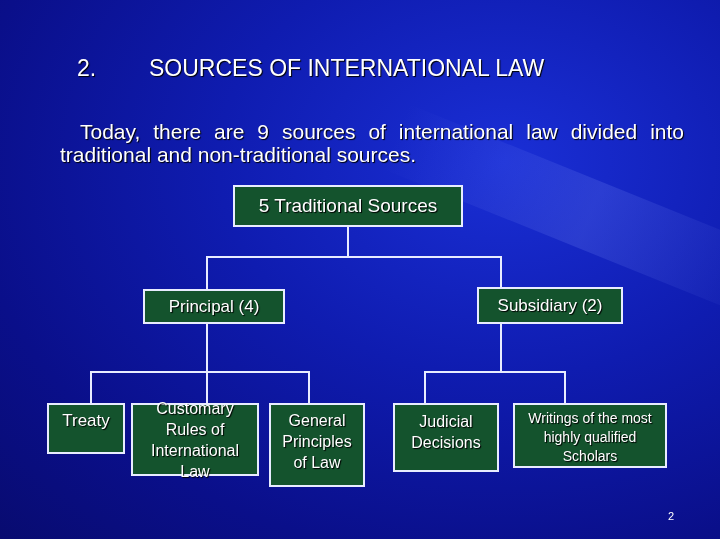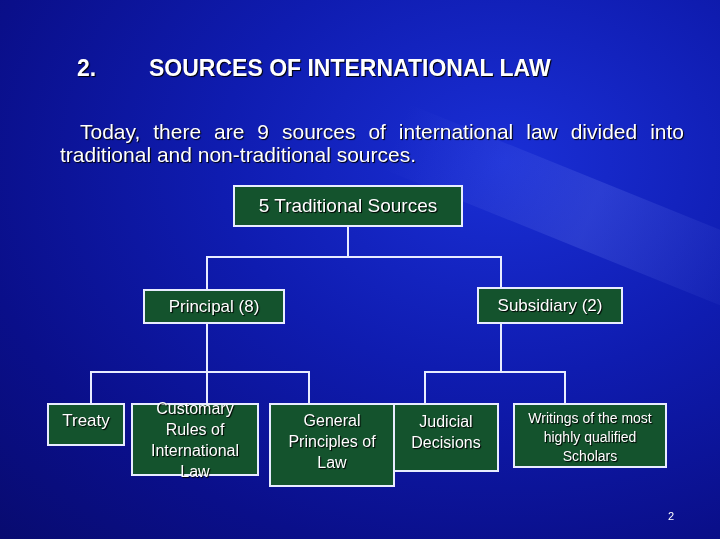--- a/index.html
+++ b/index.html
@@ -2,21 +2,21 @@
 <html><head>
 <meta charset="utf-8">
 <style>
   html,body{margin:0;padding:0;}
   body{width:720px;height:539px;overflow:hidden;position:relative;
     background: radial-gradient(ellipse at 70% 30%, #1a2fd6 0%, #0f1cb0 40%, #0a0f8a 75%, #080b70 100%);
     font-family:"Liberation Sans", sans-serif;color:#fff;}
   .streak{position:absolute;left:380px;top:180px;width:420px;height:70px;
     background:linear-gradient(90deg, rgba(120,140,255,0) 0%, rgba(140,160,255,0.18) 50%, rgba(120,140,255,0) 100%);
     transform:rotate(22deg);pointer-events:none;}
-  .title{position:absolute;left:77px;top:55px;font-size:23px;font-weight:bold;letter-spacing:0px;text-shadow:1px 1px 1px #000;}
+  .title{position:absolute;left:77px;top:55px;font-size:23px;font-weight:normal;letter-spacing:0px;text-shadow:1px 1px 1px #000;}
   .title .num{display:inline-block;width:72px;}
   .para{position:absolute;left:60px;top:120px;width:624px;font-size:21px;line-height:23px;text-align:justify;text-indent:20px;text-shadow:1px 1px 1px #000;}
   .box{position:absolute;border:2px solid #e8ecff;background:#14532d;color:#fff;text-align:center;box-sizing:border-box;
     display:flex;align-items:center;justify-content:center;text-shadow:1px 1px 1px #000;}
   .line{position:absolute;background:#e8ecff;}
   .pnum{position:absolute;left:668px;top:510px;font-size:11px;}
 </style>
 </head>
 <body>
 
@@ -42,36 +42,36 @@
 <div class="line" style="left:500px;top:323px;width:2px;height:50px;"></div>
 <div class="line" style="left:424px;top:371px;width:142px;height:2px;"></div>
 <div class="line" style="left:424px;top:371px;width:2px;height:34px;"></div>
 <div class="line" style="left:564px;top:371px;width:2px;height:34px;"></div>
 
 <div class="box" style="left:233px;top:185px;width:230px;height:42px;font-size:19px;">
   <span>5 Traditional Sources</span>
 </div>
 
 <div class="box" style="left:143px;top:289px;width:142px;height:35px;font-size:17px;">
-  <span>Principal (8)</span>
+  <span>Principal (4)</span>
 </div>
 
 <div class="box" style="left:449px;top:287px;width:146px;height:37px;font-size:17px;margin-left:28px;">
   <span>Subsidiary (2)</span>
 </div>
 
-<div class="box" style="left:47px;top:403px;width:78px;height:43px;font-size:17px;align-items:flex-start;padding-top:6px;">
+<div class="box" style="left:47px;top:403px;width:78px;height:51px;font-size:17px;align-items:flex-start;padding-top:6px;">
   <span>Treaty</span>
 </div>
 
 <div class="box" style="left:131px;top:403px;width:128px;height:73px;font-size:16px;line-height:21px;padding:0 8px;">
   <span>Customary Rules of International Law</span>
 </div>
 
-<div class="box" style="left:269px;top:403px;width:126px;height:84px;font-size:16px;line-height:21px;padding:0 8px;align-items:flex-start;padding-top:5px;">
+<div class="box" style="left:269px;top:403px;width:96px;height:84px;font-size:16px;line-height:21px;padding:0 8px;align-items:flex-start;padding-top:5px;">
   <span>General Principles of Law</span>
 </div>
 
 <div class="box" style="left:381px;top:403px;width:106px;height:69px;font-size:16px;line-height:21px;padding:0 12px;align-items:flex-start;padding-top:6px;margin-left:12px;">
   <span>Judicial Decisions</span>
 </div>
 
 <div class="box" style="left:513px;top:403px;width:154px;height:65px;font-size:14px;line-height:19px;padding:0 10px;align-items:flex-start;padding-top:4px;">
   <span>Writings of the most highly qualified Scholars</span>
 </div>

